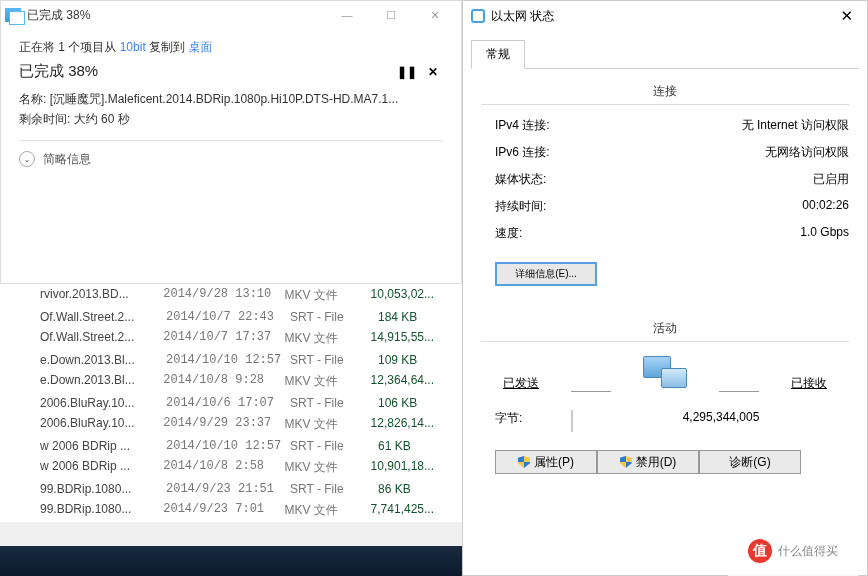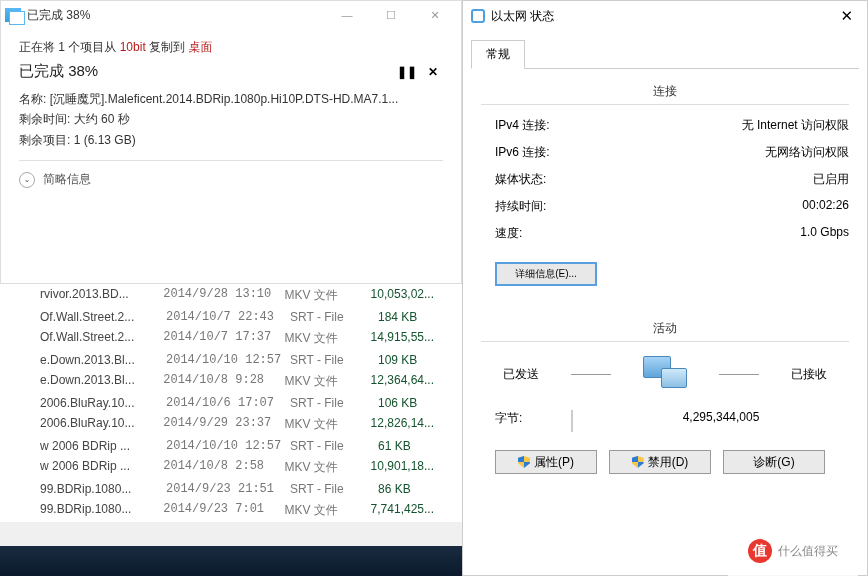--- a/index.html
+++ b/index.html
@@ -5,21 +5,21 @@
 * { margin: 0; padding: 0; box-sizing: border-box; font-family: "Microsoft YaHei", "Segoe UI", Arial, sans-serif; }
 body { width: 868px; height: 576px; position: relative; background: #f0f0f0; overflow: hidden; }
 .copy-dialog { position: absolute; left: 0; top: 0; width: 462px; height: 284px; background: #fff; border: 1px solid #ddd; }
 .cd-title { height: 28px; display: flex; align-items: center; padding: 0 4px; font-size: 12px; color: #333; }
 .cd-title .icon-copy { width: 16px; height: 14px; margin-right: 6px; background: linear-gradient(#59b9f5,#3a9cd8); position: relative; }
 .cd-title .icon-copy::after { content: ""; position: absolute; left: 4px; top: 3px; width: 14px; height: 12px; background: #fff; border: 1px solid #59b9f5; }
 .cd-win { display: flex; margin-left: auto; }
 .cd-win div { width: 44px; height: 28px; display: flex; align-items: center; justify-content: center; color: #999; font-size: 11px; cursor: pointer; }
 .cd-body { padding: 10px 18px 0; }
 .cd-line1 { font-size: 12px; color: #333; margin-bottom: 6px; }
-.cd-line1 a { color: #b91c1c; text-decoration: none; }
+.cd-line1 a { color: #3b82f6; text-decoration: none; }
 .cd-progress-row { display: flex; align-items: center; margin-bottom: 8px; }
 .cd-pct { font-size: 15px; color: #222; flex: 1; }
 .cd-ctrl { width: 20px; height: 18px; display: flex; align-items: center; justify-content: center; font-size: 12px; font-weight: bold; cursor: pointer; margin-left: 6px; }
 .cd-graph { height: 58px; border: 1px solid #bbb; position: relative; margin-bottom: 4px; background: repeating-linear-gradient(to right, transparent 0, transparent 31px, #ddd 31px, #ddd 32px); }
 .cd-graph .g-top { position: absolute; left: 0; top: 0; width: 38%; height: 24px; background: #8ae05f; }
 .cd-graph .g-bot { position: absolute; left: 0; top: 24px; width: 38%; height: 34px; background: #3fbf3f; }
 .cd-graph .g-line { position: absolute; left: 0; top: 24px; width: 100%; height: 1px; background: #444; }
 .cd-speed { position: absolute; right: 6px; top: 6px; font-size: 11px; color: #333; }
 .cd-meta { font-size: 12px; color: #333; line-height: 1.7; }
 .cd-footer { border-top: 1px solid #e0e0e0; margin-top: 10px; padding: 10px 0 0; font-size: 12px; color: #555; display: flex; align-items: center; gap: 8px; }
@@ -40,31 +40,31 @@
 .ed-tab { display: inline-block; padding: 5px 14px; border: 1px solid #ccc; border-bottom: 1px solid #fff; font-size: 12px; background: #fff; position: relative; top: 1px; }
 .ed-panel { border-top: 1px solid #ccc; margin: 0 8px; padding: 14px 10px; }
 .ed-section { font-size: 12px; color: #333; text-align: center; }
 .ed-hr { height: 1px; background: #ddd; margin: 4px 0 12px; }
 .ed-row { display: flex; font-size: 12px; margin-bottom: 10px; }
 .ed-key { width: 120px; padding-left: 14px; }
 .ed-val { flex: 1; text-align: right; }
 .ed-btn { display: inline-flex; align-items: center; justify-content: center; min-width: 102px; height: 24px; border: 1px solid #888; background: #e8e8e8; font-size: 10px; cursor: pointer; padding: 0 10px; margin: 10px 0 6px 14px; }
 .ed-btn.hl { border: 2px solid #5aa0e0; }
 .ed-activity { margin-top: 28px; }
-.ed-act-graph { display: flex; align-items: center; justify-content: center; gap: 32px; margin: 14px 0 18px; font-size: 12px; }
+.ed-act-graph { display: flex; align-items: flex-end; justify-content: center; gap: 32px; margin: 14px 0 18px; font-size: 12px; text-decoration: underline; }
 .ed-computer { width: 44px; height: 36px; position: relative; }
 .ed-computer .m1 { position: absolute; left: 0; top: 0; width: 28px; height: 22px; background: linear-gradient(#a7d3f5,#5fa5db); border: 1px solid #4a87ba; border-radius: 2px; }
 .ed-computer .m2 { position: absolute; right: 0; bottom: 4px; width: 26px; height: 20px; background: linear-gradient(#cfe9fb,#8dbfe4); border: 1px solid #4a87ba; border-radius: 2px; }
 .ed-dash { width: 40px; height: 1px; background: #999; }
 .ed-bytes { display: flex; font-size: 12px; margin-bottom: 18px; }
 .ed-bytes .lbl { width: 70px; padding-left: 14px; }
 .ed-bytes .sent { flex: 1; text-align: center; }
 .ed-bytes .sep { width: 2px; background: #ccc; margin: 0 20px; height: 22px; }
 .ed-bytes .recv { flex: 1; text-align: center; }
-.ed-buttons { display: flex; gap: 12px; padding-left: 14px; }
+.ed-buttons { display: flex; gap: 0; padding-left: 14px; }
 .ed-buttons .b { display: flex; align-items: center; justify-content: center; gap: 4px; width: 102px; height: 24px; border: 1px solid #999; background: #eaeaea; font-size: 12px; cursor: pointer; }
 .shield { width: 12px; height: 12px; display: inline-block; background: conic-gradient(#f5c84c 0 25%, #2d7cd1 25% 50%, #f5c84c 50% 75%, #2d7cd1 75% 100%); clip-path: polygon(50% 0, 100% 15%, 100% 60%, 50% 100%, 0 60%, 0 15%); }
 
 .taskbar { position: absolute; left: 0; bottom: 0; width: 868px; height: 30px; background: linear-gradient(#1a2a40,#0b1a2c); }
 .watermark { position: absolute; right: 10px; bottom: 0; width: 130px; height: 50px; background: rgba(255,255,255,0.85); border-radius: 25px 25px 0 0; display: flex; align-items: center; justify-content: center; font-size: 12px; color: #888; gap: 6px; }
 .watermark .logo { width: 24px; height: 24px; border-radius: 50%; background: #e8382f; color: #fff; font-size: 14px; font-weight: bold; display: flex; align-items: center; justify-content: center; }
 </style>
 </head>
 <body>
 
@@ -88,21 +88,20 @@
       <a href="#">桌面</a>
     </div>
     <div class="cd-progress-row">
       <div class="cd-pct">已完成 38%</div>
       <div class="cd-ctrl">❚❚</div>
       <div class="cd-ctrl">✕</div>
     </div>
     <div class="cd-meta">
       <div>名称: [沉睡魔咒].Maleficent.2014.BDRip.1080p.Hi10P.DTS-HD.MA7.1...</div>
       <div>剩余时间: 大约 60 秒</div>
-      <div>剩余项目: 1 (6.13 GB)</div>
     </div>
     <div class="cd-footer">
       <span class="cd-chev">⌄</span>
       <span>简略信息</span>
     </div>
   </div>
 </div>
 
 <div class="file-list">
     <div class="row">

